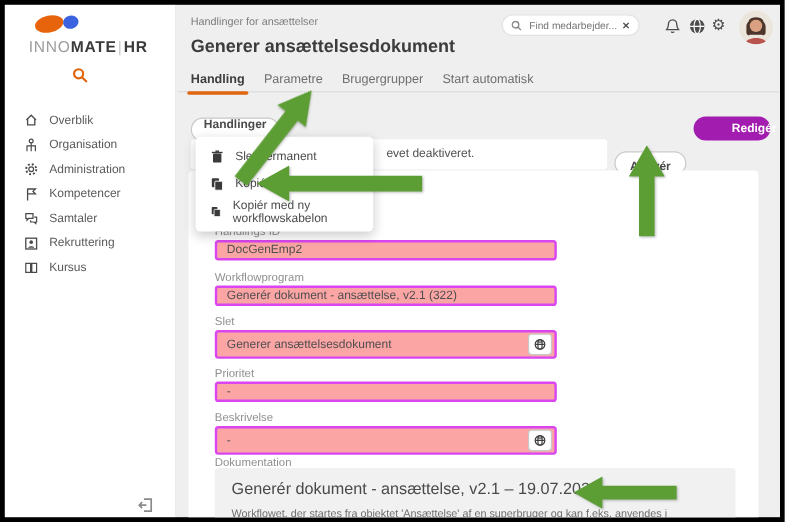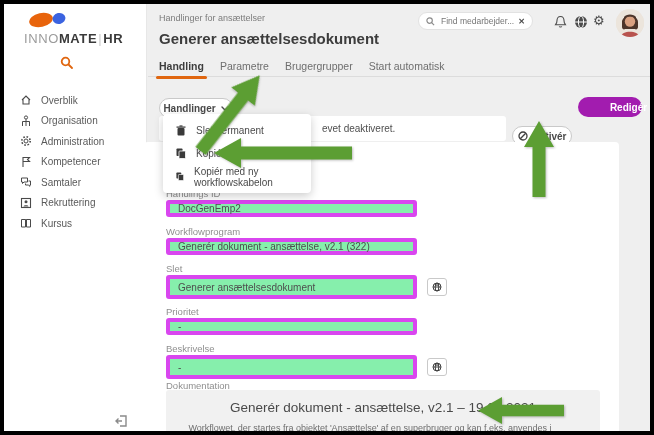--- a/index.html
+++ b/index.html
@@ -26,31 +26,31 @@
   .gear-glyph{font-size:13px;color:#4c4c4c;line-height:13px;}
   .avatar{position:absolute;left:612px;top:5px;width:28px;height:28px;border-radius:50%;overflow:hidden;background:#e9e2da;cursor:pointer;}
   
   .page-title{position:absolute;left:155px;top:26px;font-size:15px;font-weight:700;color:#3c3c3c;}
   .tabs{position:absolute;left:155px;top:56px;display:flex;gap:16px;}
   .tab{position:relative;font-size:10.5px;color:#6e6e6e;padding-bottom:7px;cursor:pointer;white-space:nowrap;}
   .tab.active{color:#3d3d3d;font-weight:700;}
   .tab.active::after{content:"";position:absolute;left:-3px;right:-3px;bottom:0;height:3px;background:#e0660f;border-radius:2px;}
   .tabline{position:absolute;left:144px;right:0;top:72px;height:1px;background:#dcdcdc;}
   
-  .pill-btn{position:absolute;height:20px;border:1px solid #c9c9c9;background:#fff;border-radius:11px;display:flex;align-items:center;justify-content:center;gap:5px;font-size:10px;color:#4a4a4a;font-weight:700;cursor:pointer;}
+  .pill-btn{position:absolute;height:20px;border:1px solid #c9c9c9;background:#fff;border-radius:11px;display:flex;align-items:center;justify-content:center;gap:5px;font-size:10px;color:#4a4a4a;font-weight:700;cursor:pointer;flex-direction:column;}
   #btn-handlinger{left:155px;top:94px;width:74px;}
   #btn-aktiver{left:508px;top:93px;width:60px;margin-top:29px;}
   #btn-rediger{left:574px;top:93px;width:64px;height:20px;background:#a21caf;border:none;border-radius:11px;display:flex;align-items:center;justify-content:center;gap:5px;font-size:10px;color:#fff;font-weight:700;position:absolute;cursor:pointer;padding-left:32px;}
   
   .alert-bar{position:absolute;left:155px;top:112px;width:347px;height:25px;background:#fff;border-radius:3px;z-index:1;}
   .alert-bar span{position:absolute;left:163px;top:0;line-height:25px;font-size:10px;color:#4f4f4f;}
   
-  .card{position:absolute;left:140px;top:138px;width:475px;height:293px;background:#fff;border-radius:4px;z-index:1;text-align:center;}
+  .card{position:absolute;left:153px;top:138px;width:475px;height:293px;background:#fff;border-radius:4px;z-index:1;}
   .f-label{position:absolute;left:22px;font-size:9.5px;color:#8f8f8f;}
-  .f-box{position:absolute;left:22px;width:251px;background:#86efac;border:4px solid #d946ef;border-radius:3px;font-size:10px;color:#4e4e4e;padding-left:8px;display:flex;align-items:center;}
+  .f-box{position:absolute;left:22px;width:285px;background:#fca5a5;border:2px solid #d946ef;border-radius:3px;font-size:10px;color:#4e4e4e;padding-left:8px;display:flex;align-items:center;}
   .globe-btn{position:absolute;width:20px;height:18px;background:#fff;border:1px solid #c9c9c9;border-radius:3px;display:flex;align-items:center;justify-content:center;cursor:pointer;}
   .doc-box{position:absolute;left:22px;top:248px;width:434px;height:180px;background:#f1f1f1;border-radius:3px;overflow:hidden;}
   .doc-head{padding:10px 14px 5px 14px;font-size:13.5px;color:#494949;}
   .doc-body{padding:2px 40px 0 14px;font-size:9px;line-height:1.55;color:#6e6e6e;}
   
   .dropdown{position:absolute;left:159px;top:110px;width:148px;background:#fff;border-radius:4px;box-shadow:0 3px 10px rgba(0,0,0,.2);padding:5px 0;z-index:10;}
   .dd-item{display:flex;align-items:center;height:23px;padding-left:13px;gap:10px;font-size:10px;color:#4a4a4a;cursor:pointer;}
   
   .arrow{position:absolute;z-index:50;filter:drop-shadow(1px 1px 1px rgba(0,0,0,.25));pointer-events:none;}
 </style>

